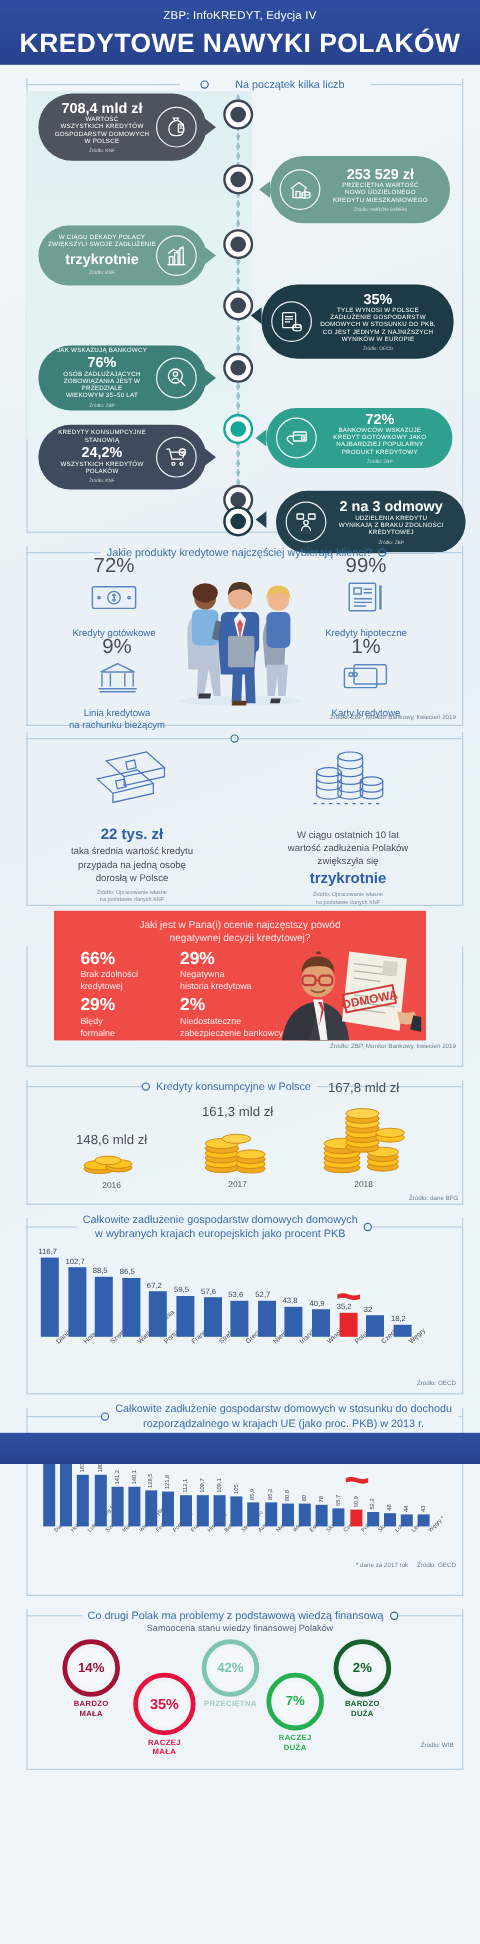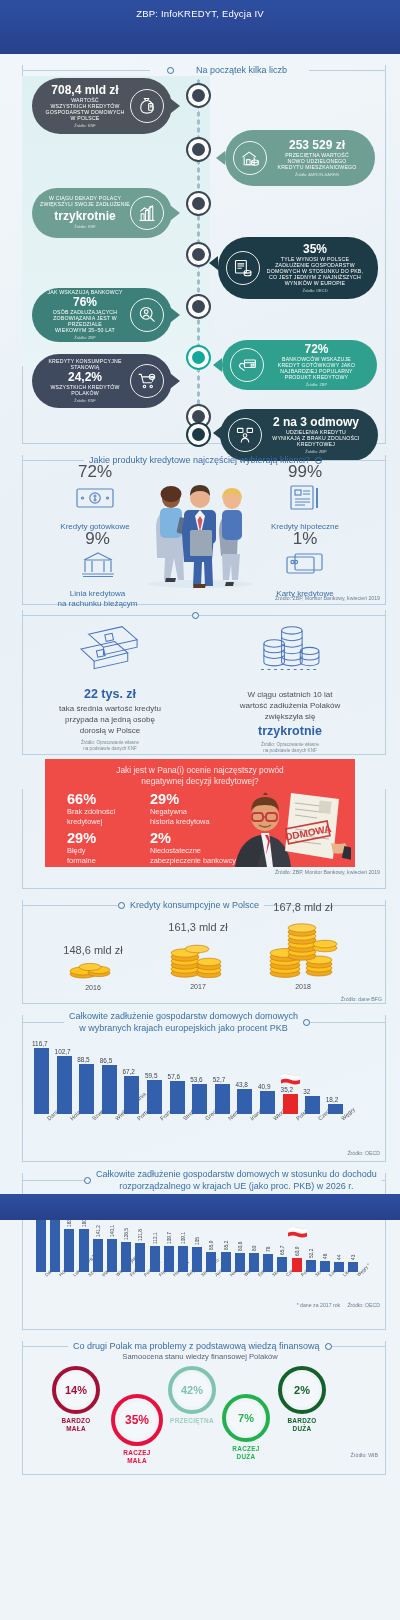--- a/index.html
+++ b/index.html
@@ -120,20 +120,21 @@
 
   .footer { position:absolute; left:0; bottom:0; width:400px; height:26px; background:linear-gradient(180deg,#2e4fa0 0%,#27418c 100%); }
 </style>
 </head>
 <body>
 
 <div class="page">
 
   <div class="header">
     <div class="sub">ZBP: InfoKREDYT, Edycja IV</div>
+    <div class="title">KREDYTOWE NAWYKI POLAKÓW</div>
   </div>
 
   <div class="sec timeline" style="height:390px;">
     <div class="frame" style="top:11px; height:379px;"></div>
     <div class="sec-head" style="position:absolute;left:22px;right:14px;top:5px;gap:17px;">
       <div class="line" style="width:128px;"></div>
       <div class="dot-o"></div>
       <div class="sec-title">Na początek kilka liczb</div>
       <div class="line" style="flex:1;"></div>
     </div>
@@ -298,21 +299,21 @@
             <path d="M6.2 7H20l-1.6 5.8"></path>
             <circle cx="9" cy="18.6" r="1.5"></circle>
             <circle cx="17" cy="18.6" r="1.5"></circle>
           <circle cx="18" cy="7" r="3.2"></circle>
             <path d="M16.7 7l1 1 1.7-1.9"></path>
         </svg>
       </div>
     </div>
     <div class="arrow r" style="left:171px; top:320px; border-left-color:#3f4a5e;"></div>
 
-    <div class="pill c-night" style="left:220px; top:355px; width:158px; height:52px;">
+    <div class="pill c-night" style="left:230px; top:355px; width:158px; height:52px;">
       <div class="ic">
         <svg viewBox="0 0 24 24" fill="none" stroke="#fff" stroke-width="1.3">
           <rect x="3" y="4" width="6.5" height="5" rx=".6"></rect>
             <rect x="14.5" y="4" width="6.5" height="5" rx=".6"></rect>
           <circle cx="12" cy="12.6" r="2.2"></circle>
             <path d="M7.5 21c0-3 2-5 4.5-5s4.5 2 4.5 5"></path>
         </svg>
       </div>
       <div class="txt">
         <span class="big">2 na 3 odmowy</span>
@@ -679,21 +680,21 @@
     <div class="srcline" style="position:absolute; right:20px; bottom:6px;">Źródło: OECD</div>
   </div>
 
   <div class="sec chart2" style="height:168px;">
     <div class="frame" style="top:11px; height:157px;"></div>
     <div class="sec-head" style="position:absolute;left:22px;right:14px;top:5px;height:26px;">
       <div class="line" style="width:62px;"></div>
       <div class="dot-o"></div>
       <div class="sec-title">
         <div>Całkowite zadłużenie gospodarstw domowych w stosunku do dochodu</div>
-        <div>rozporządzalnego w krajach UE  (jako proc. PKB) w 2026 r.</div>
+        <div>rozporządzalnego w krajach UE  (jako proc. PKB) w 2013 r.</div>
       </div>
       <div class="line" style="flex:1;"></div>
     </div>
     <div class="c2-plot" id="c2plot">
         <div class="c2-bar" style="left: 2px; height: 63.6664px;"></div>
         <div class="c2-val" style="left: 10px; bottom: 65.6664px;">270,1</div>
         <div class="c2-lab" style="left: 10px; top: 68px;">Dania</div>
         <div class="c2-bar" style="left: 16.2px; height: 52.4229px;"></div>
         <div class="c2-val" style="left: 24.2px; bottom: 54.4229px;">222,4</div>
         <div class="c2-lab" style="left: 24.2px; top: 68px;">Holandia</div>

